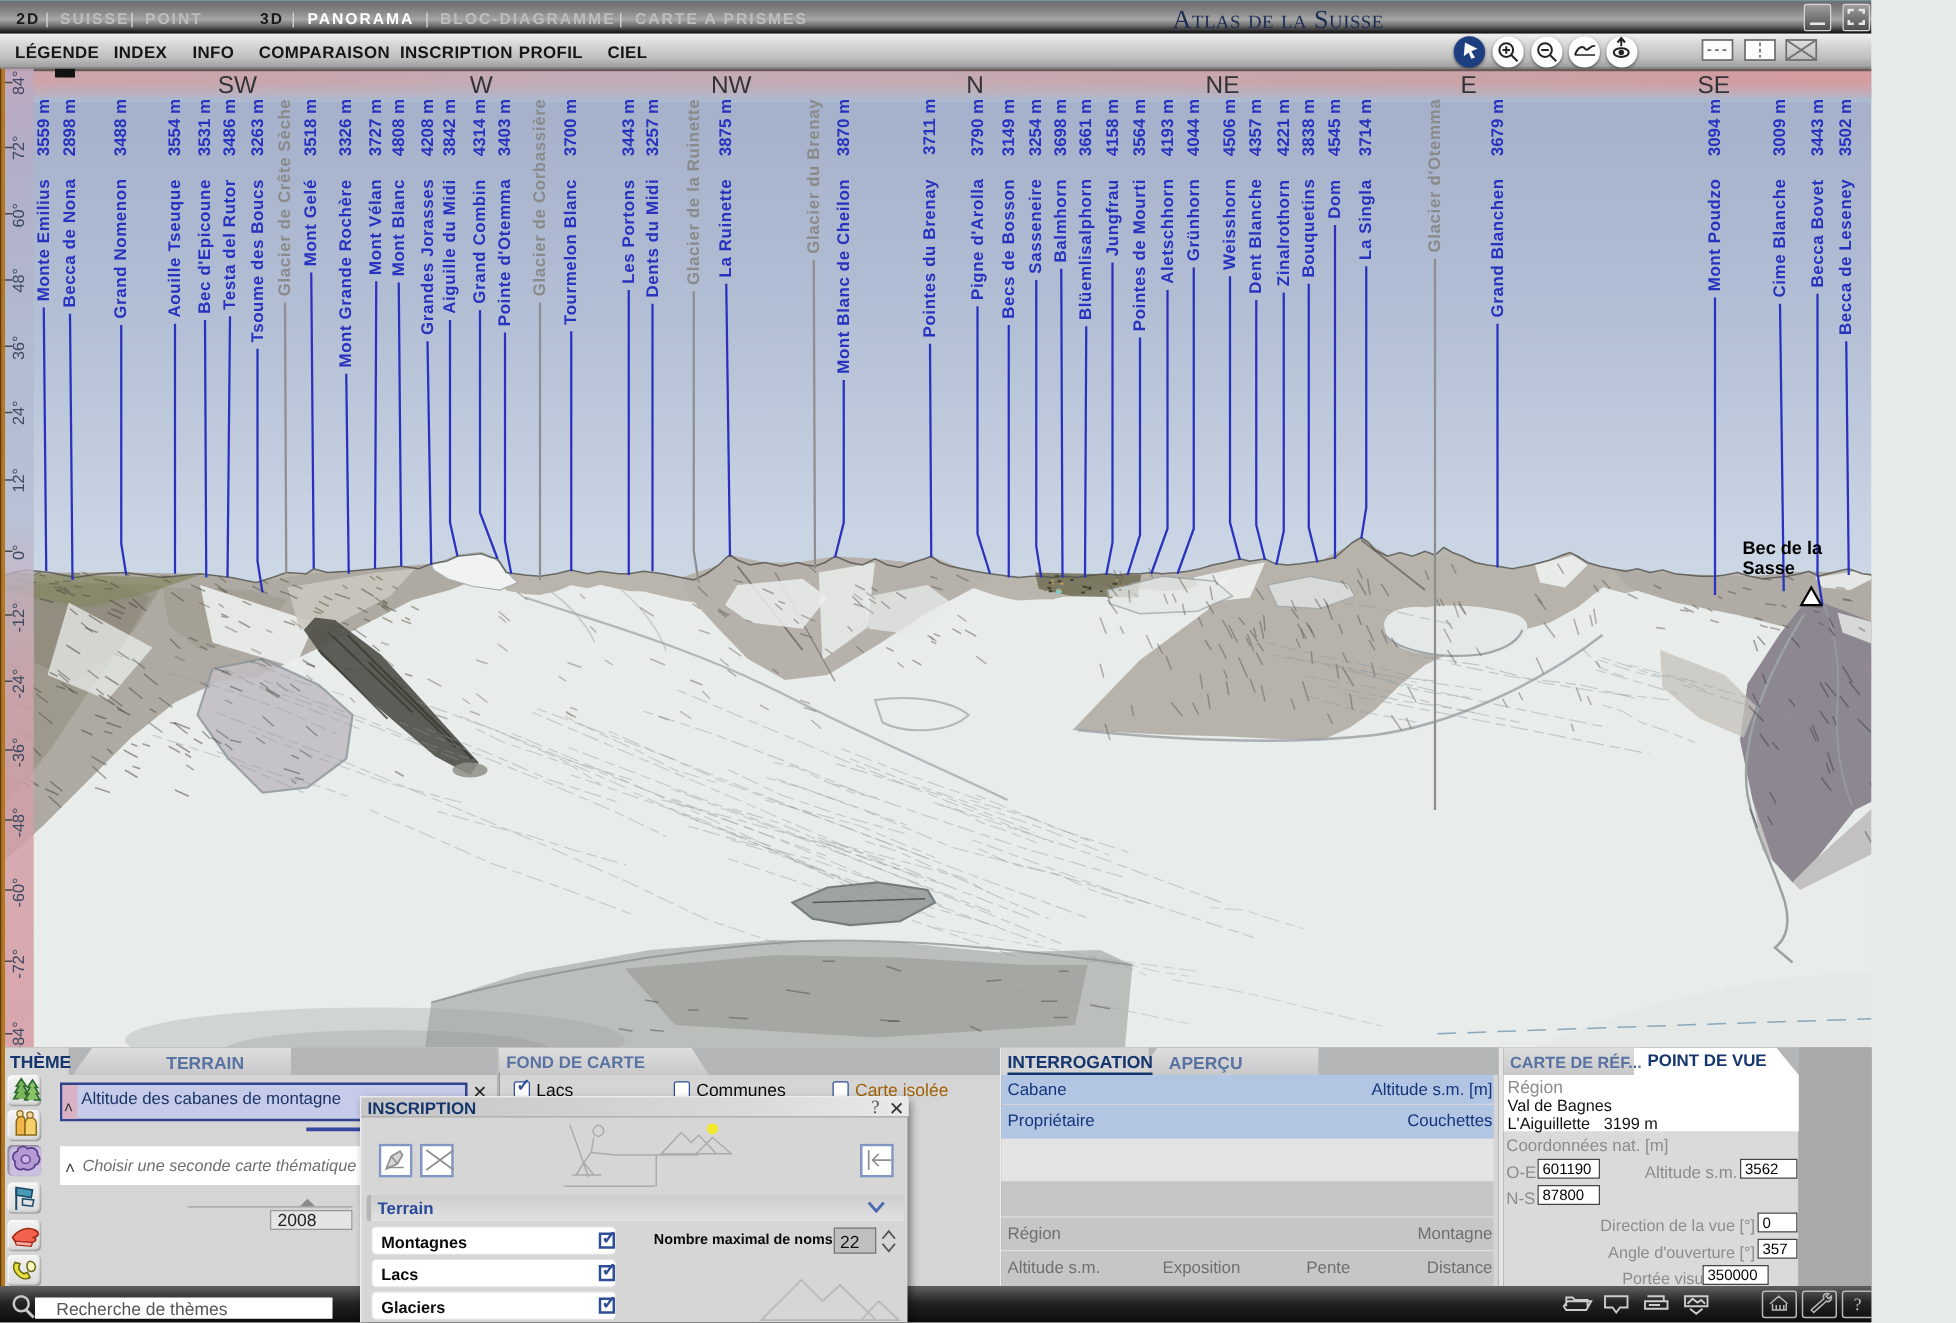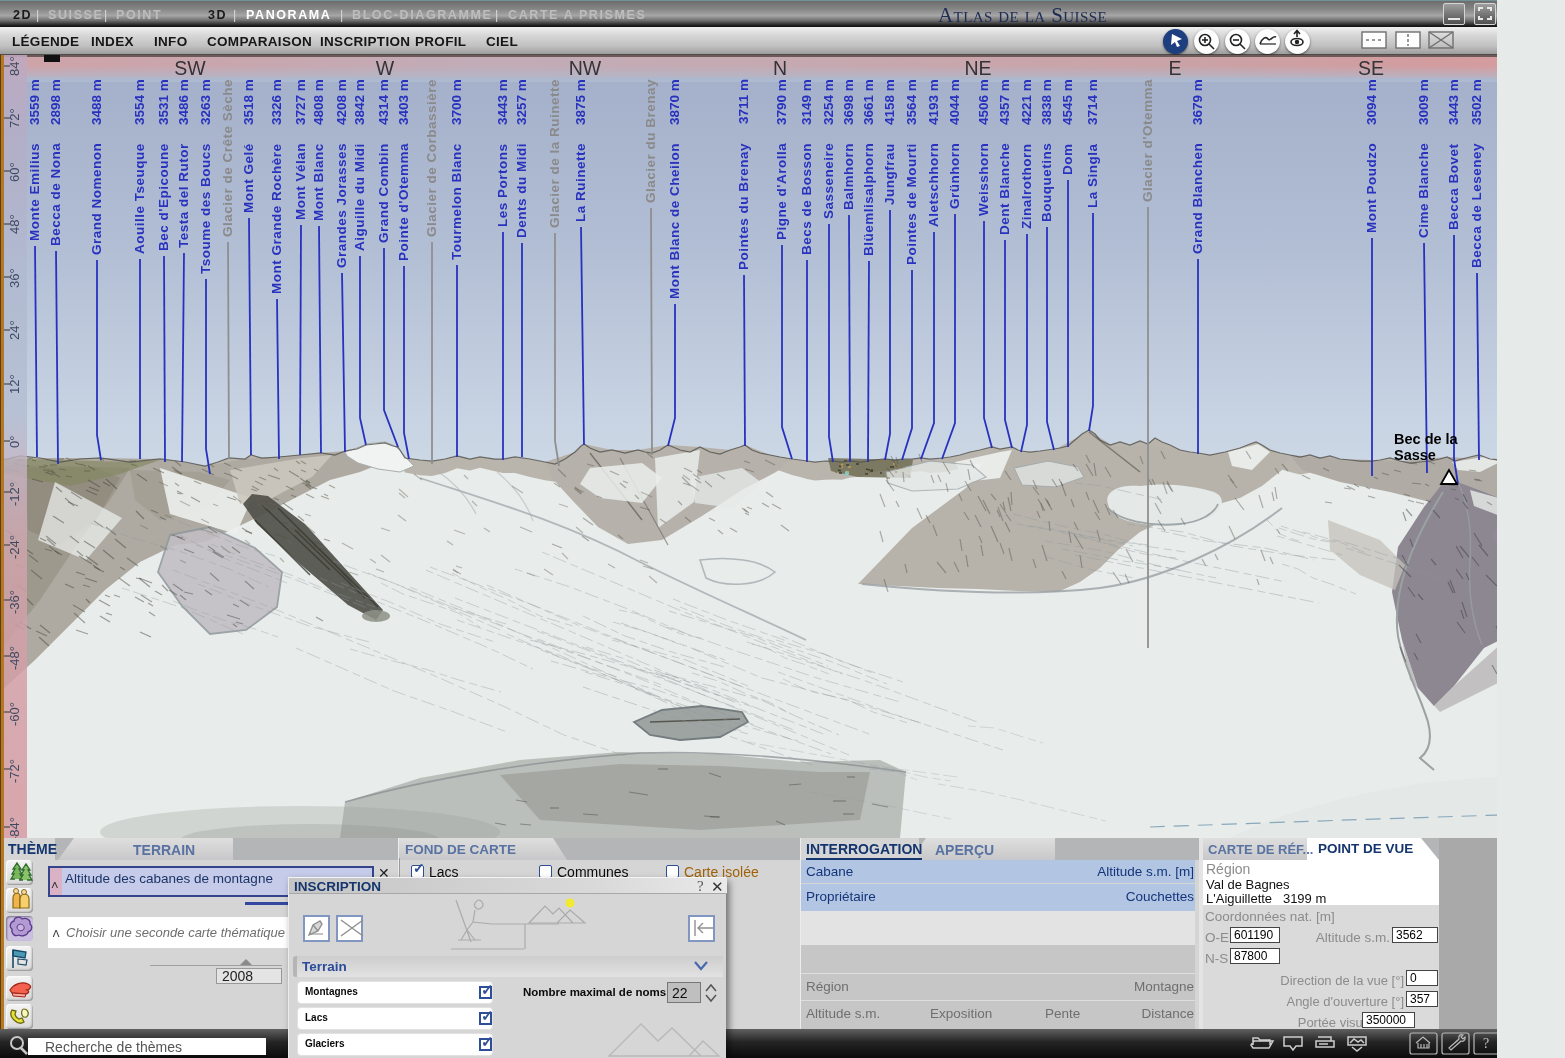--- a/index.html
+++ b/index.html
@@ -38,21 +38,21 @@
 .glab{color:#8c8c8c}
 .g2lab{color:#6f6f6f}
 .icb{position:absolute;left:6px;width:27px;height:25px;border-radius:4px;background:linear-gradient(#f4f4f4,#dadada);
  box-shadow:inset -1px -1px 2px rgba(0,0,0,.35), inset 1px 1px 1px #fff}
 #insc{position:absolute;left:288px;top:877px;width:438px;height:181px;background:#d6d6d6;
  box-shadow:3px 4px 7px rgba(0,0,0,.5);border-left:1px solid #ededed;border-top:1px solid #f5f5f5}
 #insctitle{position:absolute;left:0;top:0;width:438px;height:16px;
  background:linear-gradient(90deg,#c5c5c5,#d9d9d9 70%,#e9e9e9);border-bottom:1px solid #a8a8a8}
 .dbtn{position:absolute;width:27px;height:27px;background:#fff;border:2px solid #8296c2}
 .wrow{position:absolute;left:8px;width:196px;height:23px;background:#fff;border-radius:4px;border:1px solid #e2e2e2}
-.wrow span{position:absolute;left:7px;top:4px;font-size:10px;font-weight:bold;color:#0a0a0a}
+.wrow span{position:absolute;left:7px;top:4px;font-size:13px;font-weight:bold;color:#0a0a0a}
 .cbx{position:absolute;width:13px;height:13px;border:2px solid #2e4f97;background:#fff}
 .chk{position:absolute;font-size:15px;font-weight:bold;color:#2e4f97}
 #blackbar{position:absolute;left:0;top:1029px;width:1565px;height:29px;background:linear-gradient(#606060,#242424 45%,#0b0b0b)}
 .wbtn{position:absolute;top:3px;width:22px;height:22px;background:linear-gradient(#9f9f9f,#4f4f4f);border:1px solid #d4d4d4;border-radius:2px}
 .cbtn{position:absolute;top:29px;width:25px;height:25px;border-radius:50%;background:#fdfdfd;box-shadow:0 1px 2.5px rgba(0,0,0,.55)}
 </style></head><body>
 <div id="page">
 <div id="bar1">
       <span class="mi dk" style="left:13px">2D</span>
       <span class="mi" style="left:36px;color:#d8d8d8;font-weight:normal">|</span>

